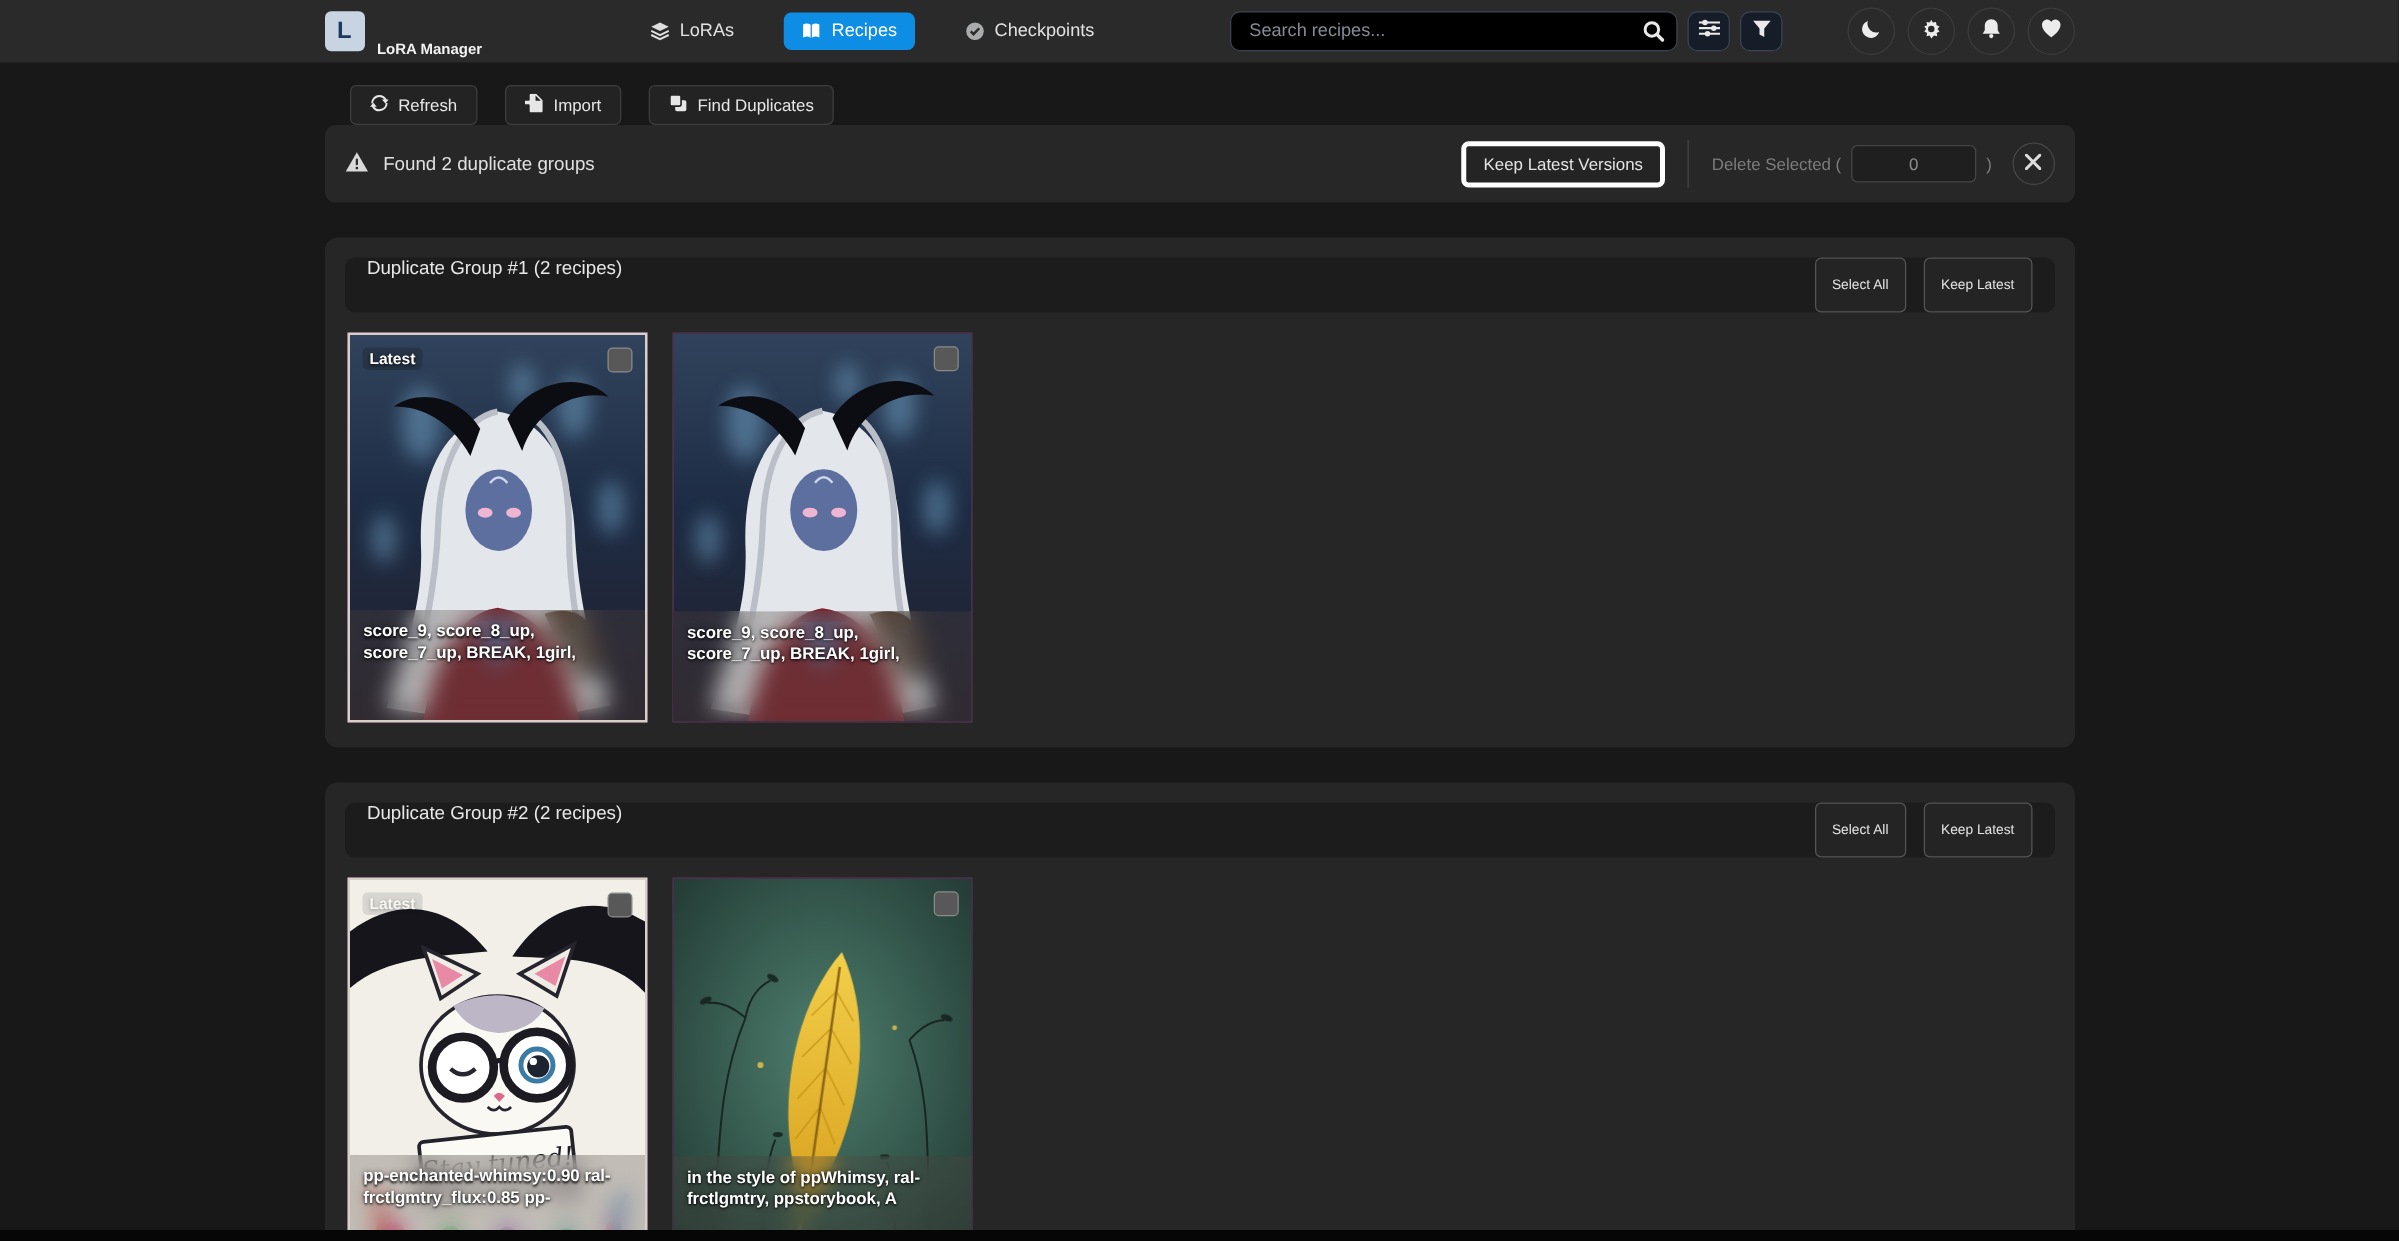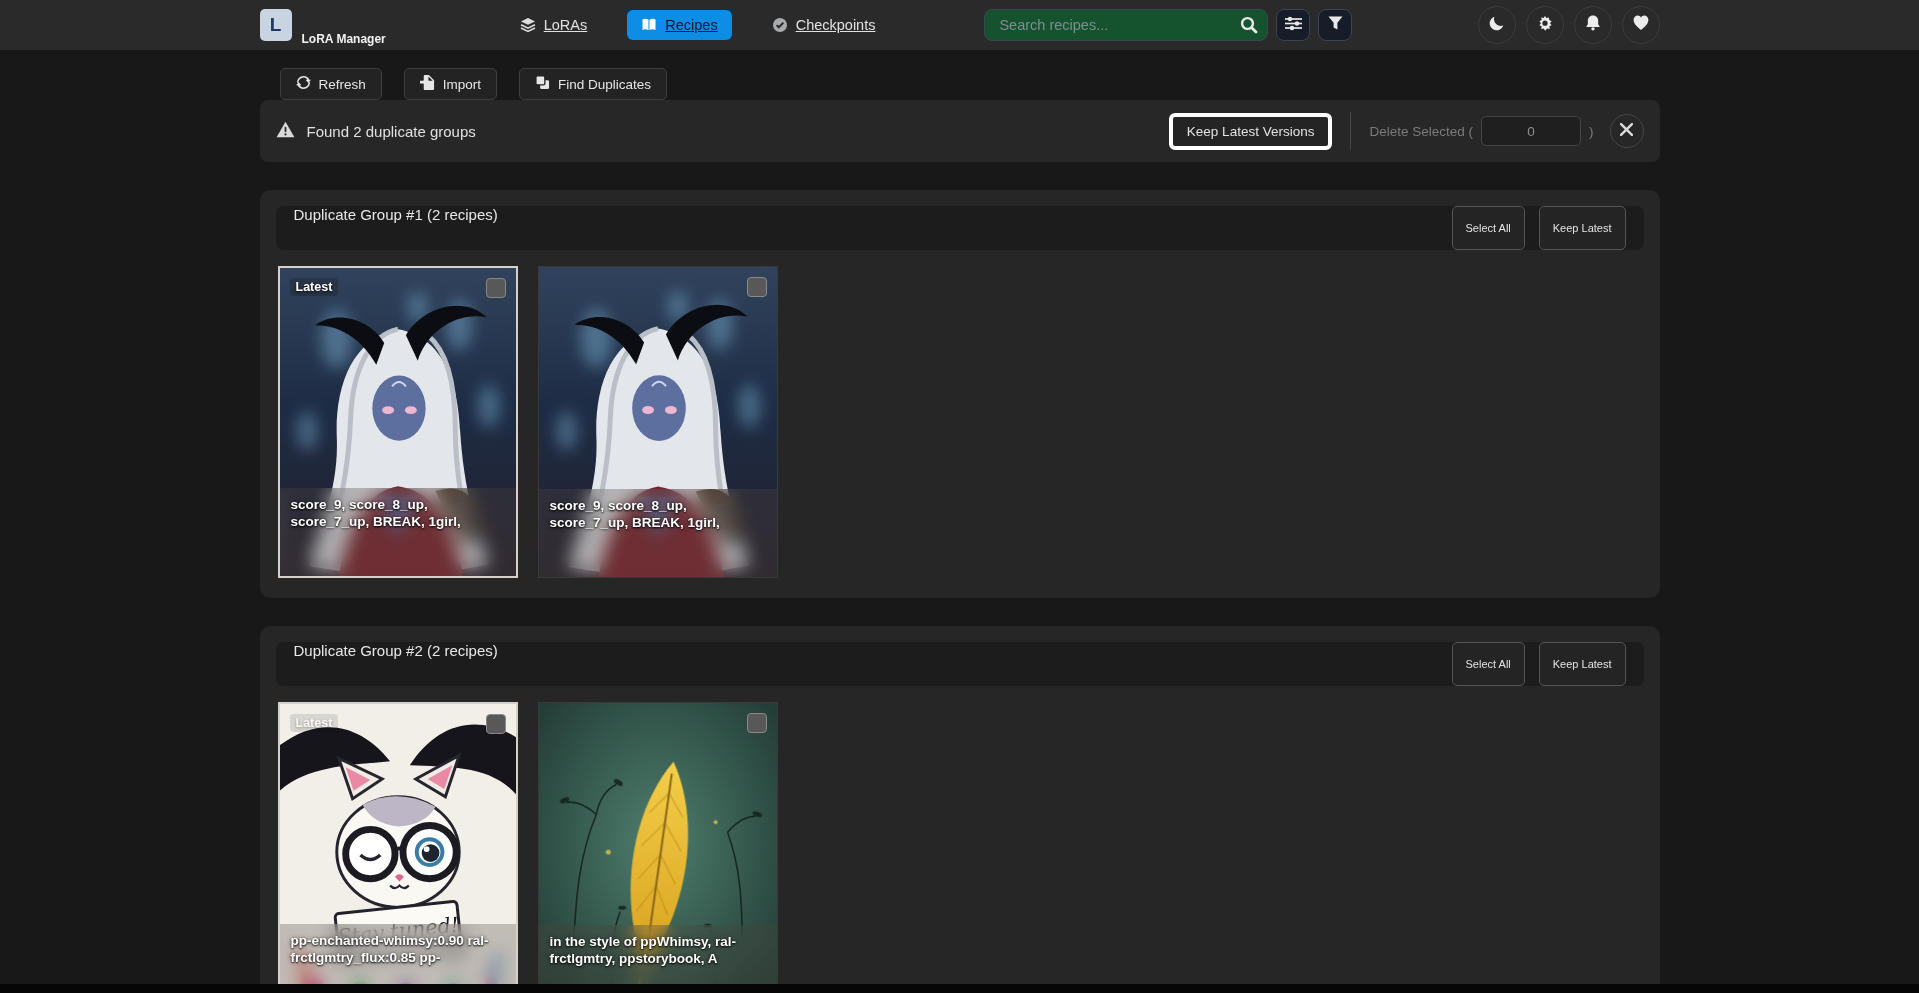--- a/index.html
+++ b/index.html
@@ -18,28 +18,28 @@
   .navbar .container { height:50px; display:flex; align-items:center; }
   .logo-box {
     width:32px; height:32px; background:#c9d4e2; color:#1d3a63;
     border-radius:5px; display:flex; align-items:center; justify-content:center;
     font-weight:bold; font-size:19px; margin-right:10px;
   }
   .app-title { font-size:12px; font-weight:bold; color:#f2f2f2;margin-top:27px; }
   .nav-tabs { display:flex; align-items:center; gap:26px; margin-left:120px; }
   .nav-tab {
     display:flex; align-items:center; gap:8px; font-size:14.5px; color:#e2e2e2;
-    padding:7px 14px; border-radius:6px; cursor:pointer; white-space:nowrap;text-decoration:underline;
-  }
-  .nav-tab.active { background:#0d8de3; color:#0f172a; }
+    padding:7px 14px; border-radius:6px; cursor:pointer; white-space:nowrap;
+  }
+  .nav-tab.active { background:#0d8de3; color:#ffffff; }
   .nav-tab svg { display:block; }
 
   .search-wrap { position:relative; margin-left:95px; }
   .search-input {
-    width:284px; height:32px; background:#14532d; border:1px solid #3b4454;
+    width:358px; height:32px; background:#000000; border:1px solid #3b4454;
     border-radius:8px; color:#cfd4da; font-size:14.5px; padding:0 38px 0 14px;
     outline:none; font-family:"Liberation Sans", sans-serif;
   }
   .search-input::placeholder { color:#848b95; }
   .search-icon-btn { position:absolute; right:9px; top:6px; cursor:pointer; }
   .sq-btn {
     width:34px; height:32px; background:#161d29; border:1px solid #3b4454;
     border-radius:8px; display:flex; align-items:center; justify-content:center;
     margin-left:8px; cursor:pointer; color:#e6e6e6;
   }

